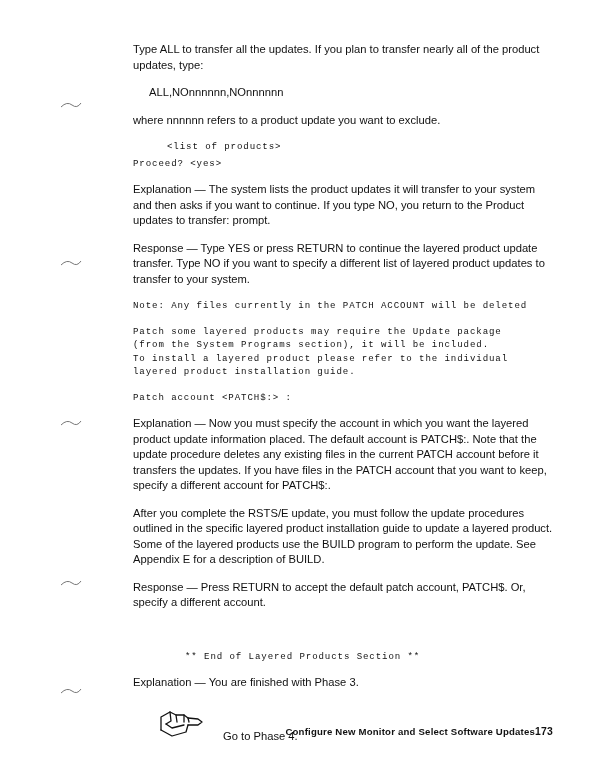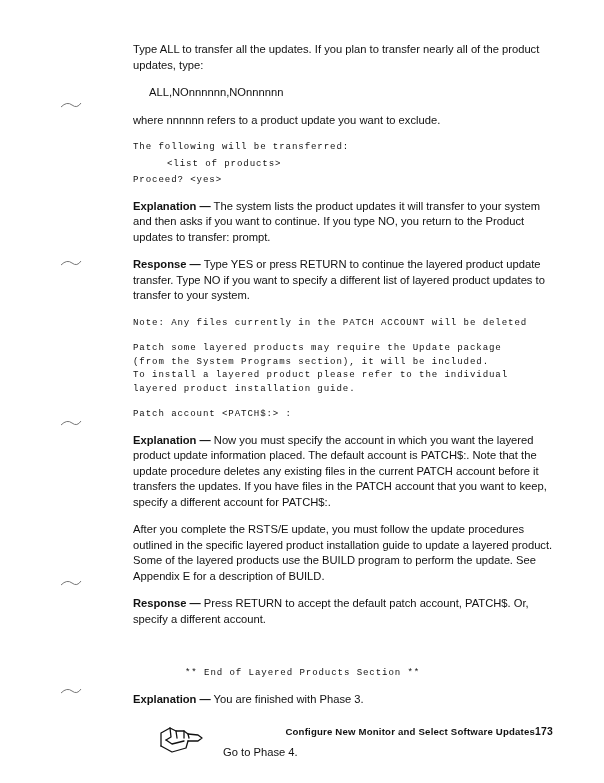--- a/index.html
+++ b/index.html
@@ -41,21 +41,21 @@
 
   p.body-text {
     font-size: 11.2px;
     line-height: 15.5px;
     margin: 0 0 12px 0;
     text-align: left;
     color: #111;
   }
 
   p.body-text b {
-    font-weight: bold;
+    font-weight: normal;
   }
 
   .mono {
     font-family: "Liberation Mono", "DejaVu Sans Mono", monospace;
     font-size: 9.1px;
     line-height: 13.5px;
     letter-spacing: 0.9px;
     color: #111;
     margin: 0 0 12px 0;
     white-space: pre-wrap;
@@ -140,21 +140,20 @@
   </div>
 
   <div class="content">
 
     <p class="body-text">Type ALL to transfer all the updates. If you plan to transfer nearly all of the product updates, type:</p>
 
     <p class="plain-line">ALL,NOnnnnnn,NOnnnnnn</p>
 
     <p class="body-text">where nnnnnn refers to a product update you want to exclude.</p>
 
-    <div class="mono tight">The following will be transferred:</div>
 
     <div class="mono indent1 tight">&lt;list of products&gt;</div>
 
     <div class="mono">Proceed? &lt;yes&gt;</div>
 
     <p class="body-text"><b>Explanation —</b><span> The system lists the product updates it will transfer to your system and then asks if you want to continue. If you type NO, you return to the Product updates to transfer: prompt.</span></p>
 
     <p class="body-text"><b>Response —</b><span> Type YES or press RETURN to continue the layered product update transfer. Type NO if you want to specify a different list of layered product updates to transfer to your system.</span></p>
 
     <div class="mono">Note: Any files currently in the PATCH ACCOUNT will be deleted</div>

